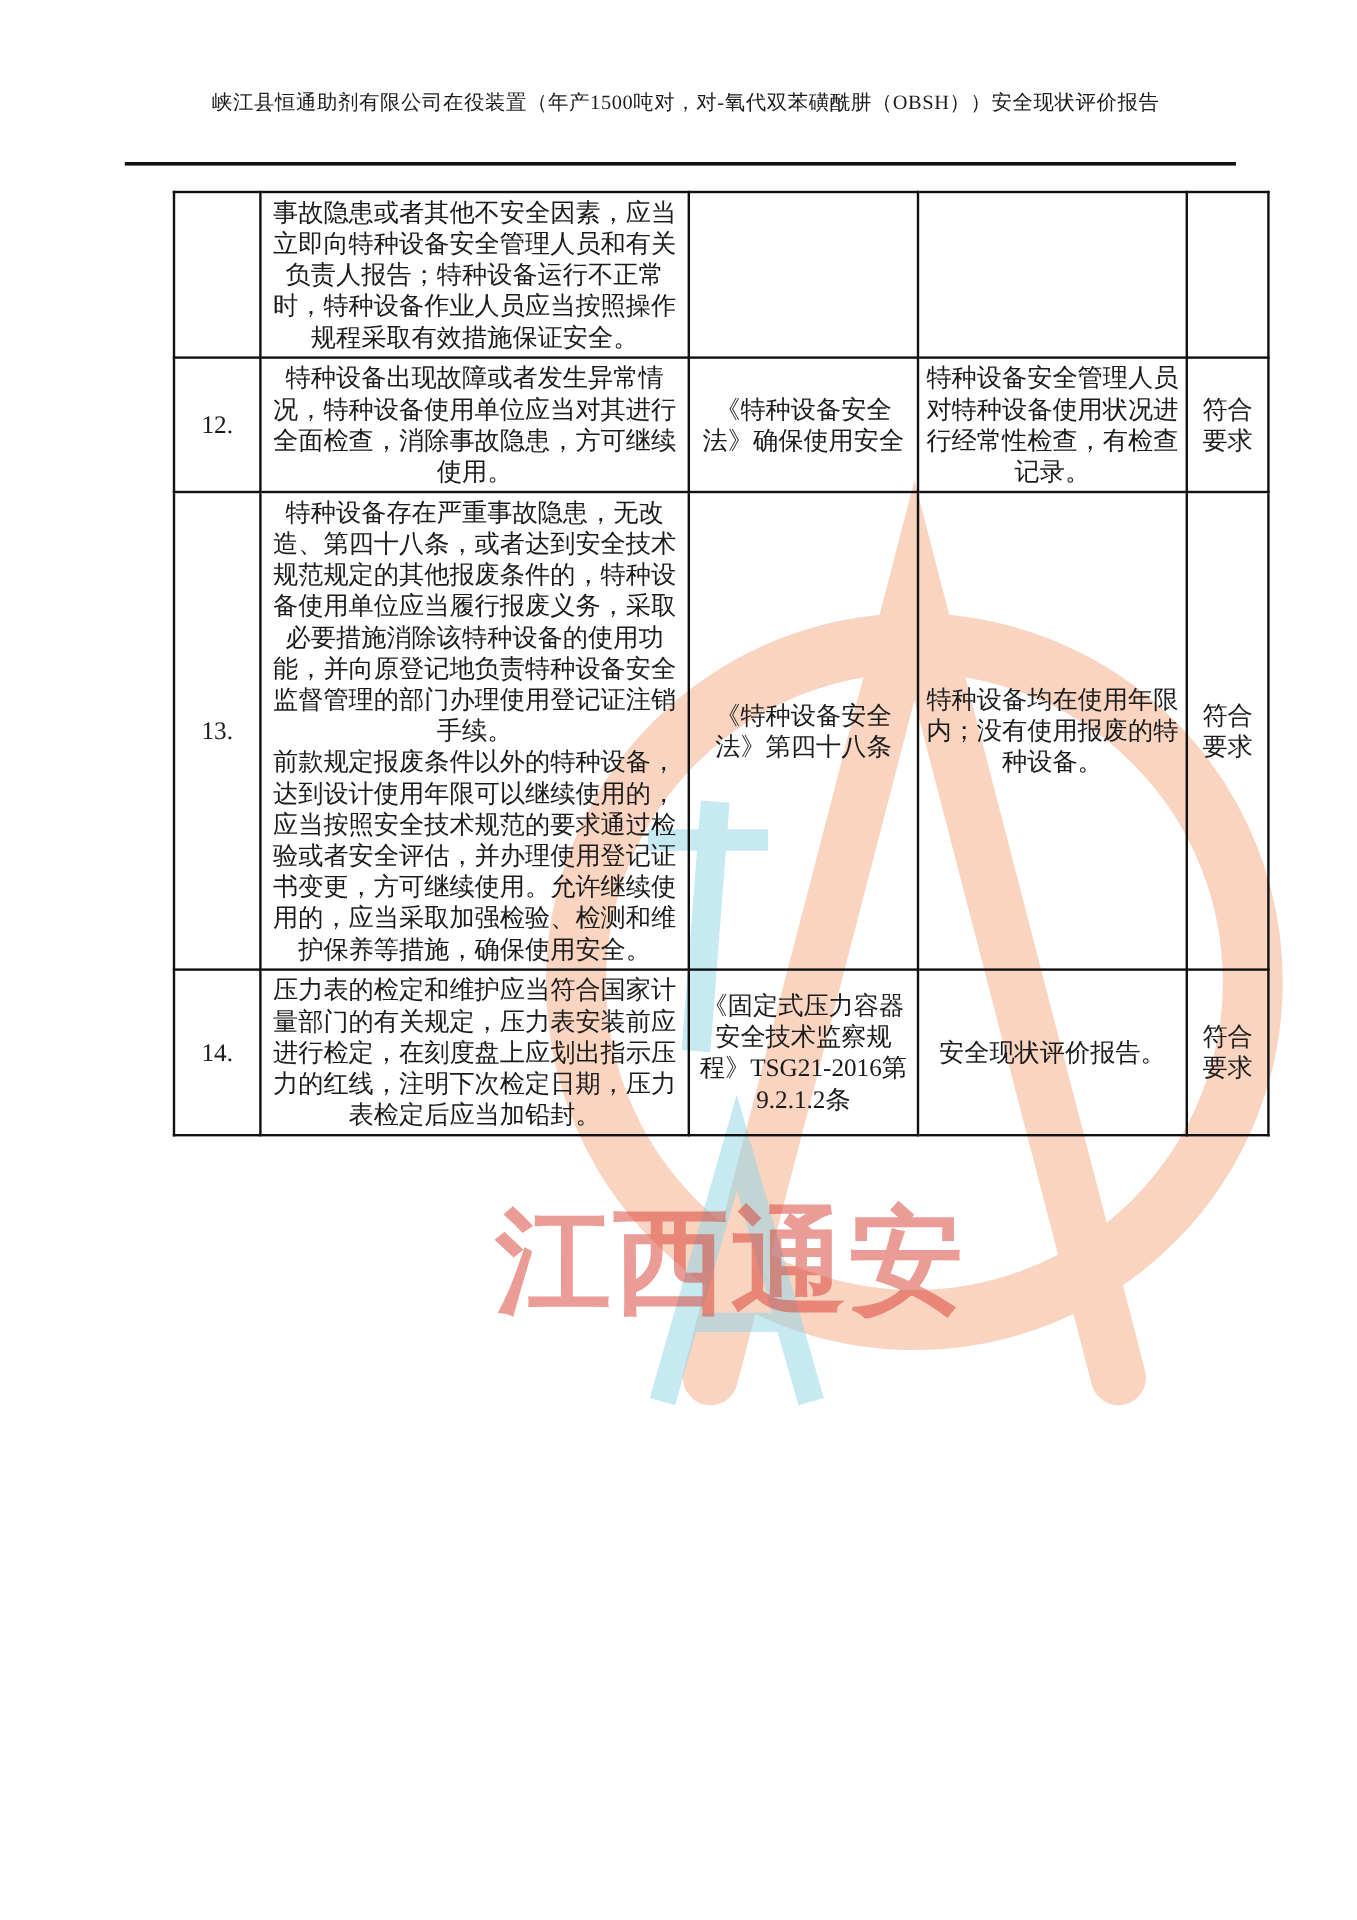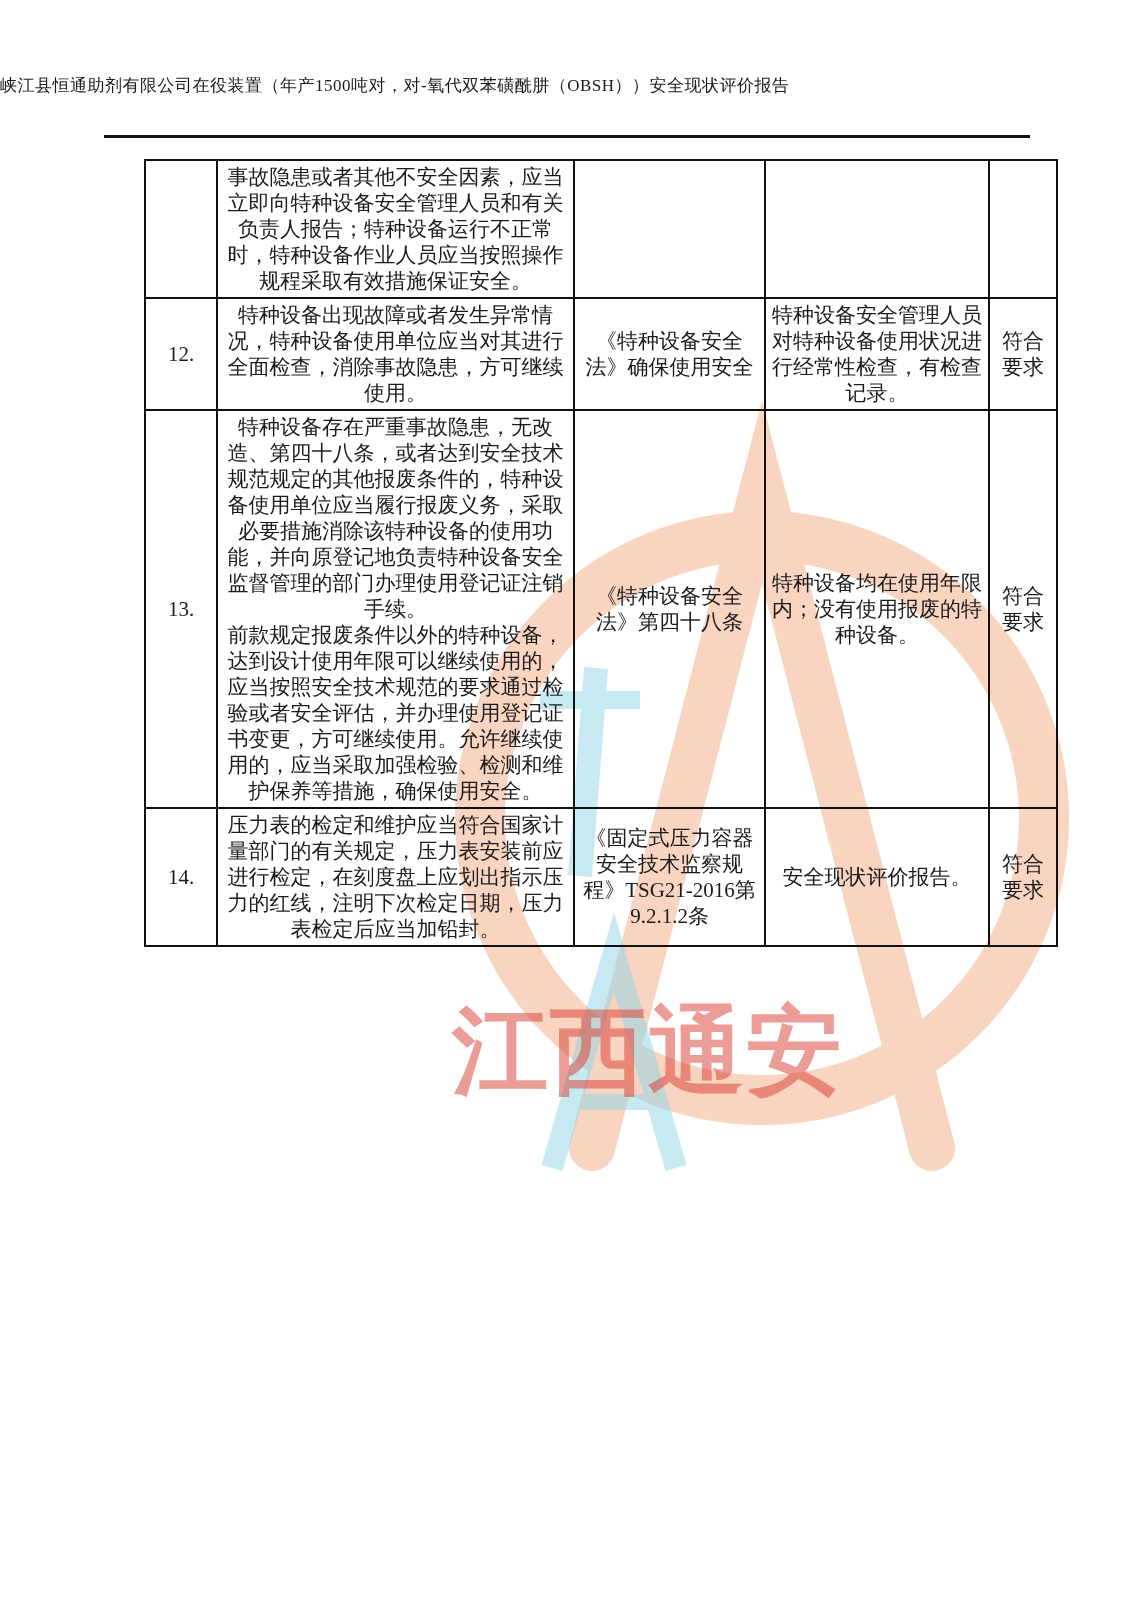--- a/index.html
+++ b/index.html
@@ -8,29 +8,29 @@
     width:1131px;height:1600px;
     background:#ffffff;
     margin:0 auto;
     overflow:hidden;
     font-family:"Liberation Serif","DejaVu Serif",serif;
     color:#1b1b1b;
   }
   
   .wm-layer{position:absolute;inset:0;z-index:0;pointer-events:none;}
   .wm-text{
-    position:absolute;left:452px;top:988px;
+    position:absolute;left:413px;top:988px;
     font-family:Liberation Sans, sans-serif;
     font-weight:bold;font-size:96px;letter-spacing:2px;
     color:rgba(216,58,46,0.50);white-space:nowrap;
   }
   
   .header-title{
     position:absolute;top:74px;left:0;right:0;
-    font-size:17px;letter-spacing:0.5px;
+    text-align:center;font-size:17px;letter-spacing:0.5px;padding-left:12px;
   }
   .header-rule{position:absolute;top:112px;left:104px;width:926px;height:3px;background:#111;}
   
   .top-table{
     position:absolute;top:133px;left:144px;
     border-collapse:collapse;table-layout:fixed;width:912px;
     font-size:21px;line-height:26px;
   }
   .top-table td{
     border:2px solid #111;vertical-align:middle;

